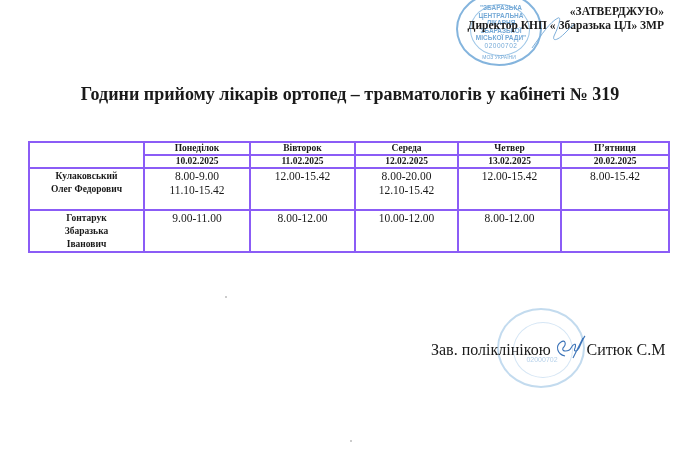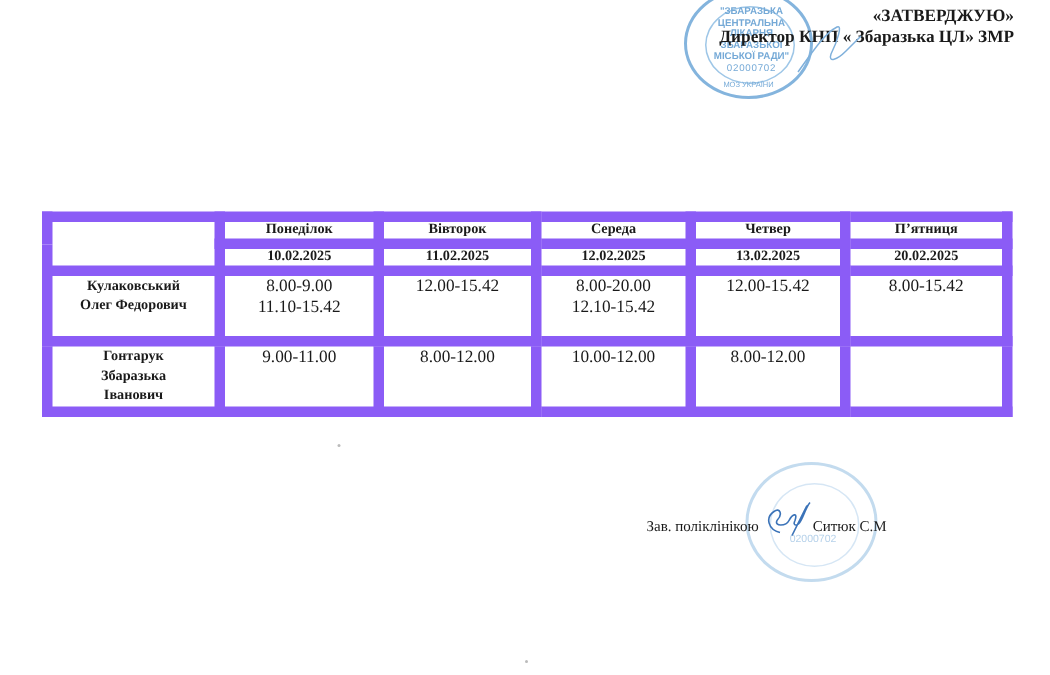--- a/index.html
+++ b/index.html
@@ -20,45 +20,45 @@
     .stamp-top .txt { position: absolute; left: 0; width: 86px; font-size: 6.5px; line-height: 7.5px; font-weight: bold; top: 10px; }
     .stamp-top .code { font-weight: normal; letter-spacing: 0.5px; }
     .stamp-top .ring { position: absolute; left: 0; width: 82px; top: 60px; font-size: 5px; }
     .stamp-bottom { left: 497px; top: 308px; width: 88px; height: 80px; border-color: #b9d5ec; color: #a9c9e6; }
     .stamp-bottom .inner {
       position: absolute; left: 14px; top: 12px; width: 58px; height: 54px; border-radius: 50%;
       border: 1px solid #cfe2f3;
     }
     .stamp-bottom .code { position: absolute; left: 0; width: 86px; top: 46px; font-size: 7px; }
 
-    .approve { position: absolute; right: 24px; top: 4px; text-align: right; font-weight: bold; font-size: 11.5px; line-height: 14px; }
+    .approve { position: absolute; right: 36px; top: 4px; text-align: right; font-weight: bold; font-size: 11.5px; line-height: 14px; }
     .approve .line2 { position: relative; }
     .approve .line3 { position: relative; }
     .approve .sigline { display: inline-block; width: 118px; border-bottom: 1px solid #444; margin-right: 2px; vertical-align: 2px; }
 
     .title { position: absolute; left: 0; width: 700px; top: 84px; text-align: center; font-weight: bold; font-size: 18px; line-height: 21px; }
 
     table.sched {
       position: absolute; left: 28px; top: 141px; width: 640px; border-collapse: collapse;
       font-size: 11px; table-layout: fixed;
     }
-    table.sched td, table.sched th { border: 7px solid #8b5cf6; padding: 0 2px; text-align: center; vertical-align: top; }
+    table.sched td, table.sched th { border: 2px solid #8b5cf6; padding: 0 2px; text-align: center; vertical-align: top; }
     table.sched th { font-weight: bold; font-size: 9.5px; height: 11px; line-height: 11px; }
     table.sched td.name { font-weight: bold; font-size: 9.5px; line-height: 13px; padding-top: 1px; }
     table.sched td.time { font-size: 11.5px; line-height: 14px; }
     tr.r1 td { height: 39px; margin-left: 40px; }
     tr.r2 td { height: 38px; }
     col.c0 { width: 115px; }
     col.c1 { width: 106px; }
     col.c2 { width: 105px; }
     col.c3 { width: 103px; }
     col.c4 { width: 103px; }
     col.c5 { width: 108px; }
 
-    .footer { position: absolute; left: 431px; top: 341px; font-size: 10px; }
+    .footer { position: absolute; left: 431px; top: 341px; font-size: 16px; }
     .footer .sig { display: inline-block; width: 36px; height: 16px; position: relative; vertical-align: -3px; }
     .dot { position: absolute; width: 2px; height: 2px; background: #bbb; border-radius: 50%; }
   </style>
 </head>
 <body>
 
 <div class="stamp stamp-top">
   <div class="inner"></div>
   <div class="txt">
     <div>"ЗБАРАЗЬКА</div>
@@ -74,20 +74,21 @@
 <div class="approve">
   <div>«ЗАТВЕРДЖУЮ»</div>
   <div class="line2">Директор КНП « Збаразька ЦЛ» ЗМР</div>
 </div>
 
 <svg style="position:absolute;left:528px;top:14px;" width="50" height="40">
   <path d="M4 34 C14 20, 22 8, 30 4 C34 2, 30 14, 26 22 C24 28, 30 26, 36 20 C40 16, 44 12, 46 10" stroke="#7fb0db" stroke-width="1" fill="none"></path>
 </svg>
 
 <div class="title">
+  <div>Години прийому лікарів ортопед – травматологів у кабінеті № 319</div>
 </div>
 
 <table class="sched">
   <colgroup>
     <col class="c0">
       <col class="c1">
       <col class="c2">
       <col class="c3">
       <col class="c4">
       <col class="c5">

